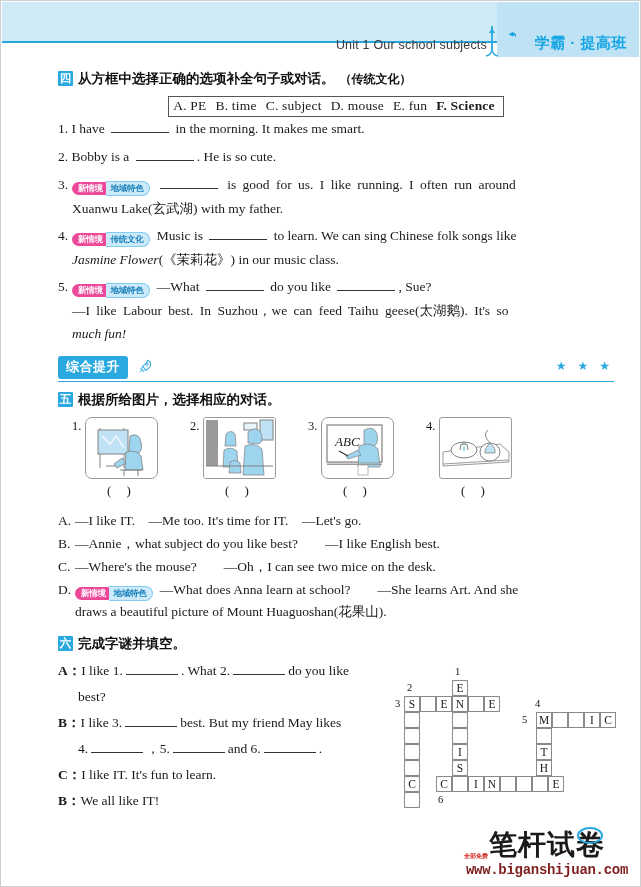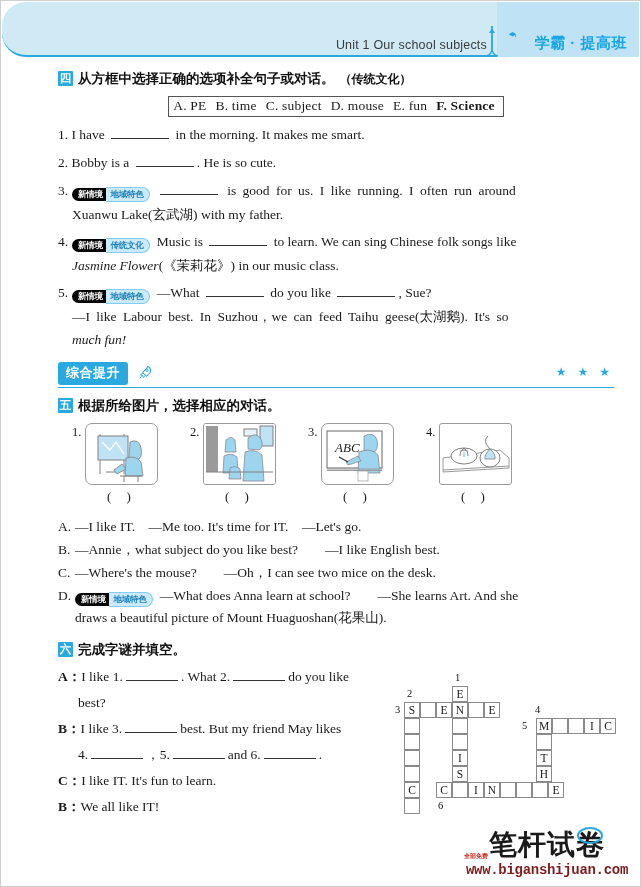--- a/index.html
+++ b/index.html
@@ -15,24 +15,23 @@
 
   
   .page {
     position: absolute; inset: 0;
     border: 1px solid #cfcfcf;
     background: #fff;
   }
 
   
   .header-band {
-    position: absolute; left: 1px; top: 1px; right: 1px; height: 55px;
+    position: absolute; left: 1px; top: 1px; right: 1px; height: 41px;
     background: #cfe9f5;
     border-bottom: 2px solid #29a9e0;
-    border-radius: 24px;
   }
   .header-right-block {
     position: absolute; right: 0; top: 0; width: 142px; height: 55px;
     background: #bfe3f4;
   }
   .header-unit {
     position: absolute; right: 152px; top: 36px;
     font-family: "Liberation Sans", sans-serif;
     font-size: 12.5px; color: #3a3a3a;
     white-space: nowrap;
@@ -87,21 +86,21 @@
     font-size: 13.5px;
     letter-spacing: .2px;
     white-space: nowrap;
   }
   .optbox span { margin-right: 9px; }
   .optbox span:last-child { margin-right: 4px; font-weight: bold; }
 
   
   .badge-pair { display: inline-flex; align-items: center; vertical-align: -2px; margin-right: 3px; }
   .badge-a {
-    background: #000000; color: #fff;
+    background: #ec4899; color: #fff;
     font-family: "Liberation Sans", sans-serif;
     font-size: 8.5px; font-weight: bold;
     padding: 1px 5px 2px 6px;
     border-radius: 7px 3px 3px 7px;
     line-height: 10px;
     letter-spacing: -.3px;
   }
   .badge-b {
     background: #cdeafa; color: #1b82b8;
     font-family: "Liberation Sans", sans-serif;
@@ -235,21 +234,21 @@
         <span>从方框中选择正确的选项补全句子或对话。</span>
           <span class="q-head-note">（传统文化）</span>
       </div>
 
       <div style="text-align:center; margin-top:8px;">
         <div class="optbox">
           <span>A. PE</span><span>B. time</span><span>C. subject</span><span>D. mouse</span><span>E. fun</span><span>F. Science</span>
         </div>
       </div>
 
-      <div class="row" style="margin-top:7px;">
+      <div class="row" style="margin-top:1px;">
         <span>1.</span>
         <span>I have </span><span class="blank"></span><span> in the morning. It makes me smart.</span>
       </div>
 
       <div class="row" style="margin-top:7px;">
         <span>2.</span>
         <span>Bobby is a </span><span class="blank"></span><span>. He is so cute.</span>
       </div>
 
       <div class="row" style="margin-top:7px; display:flex;">

